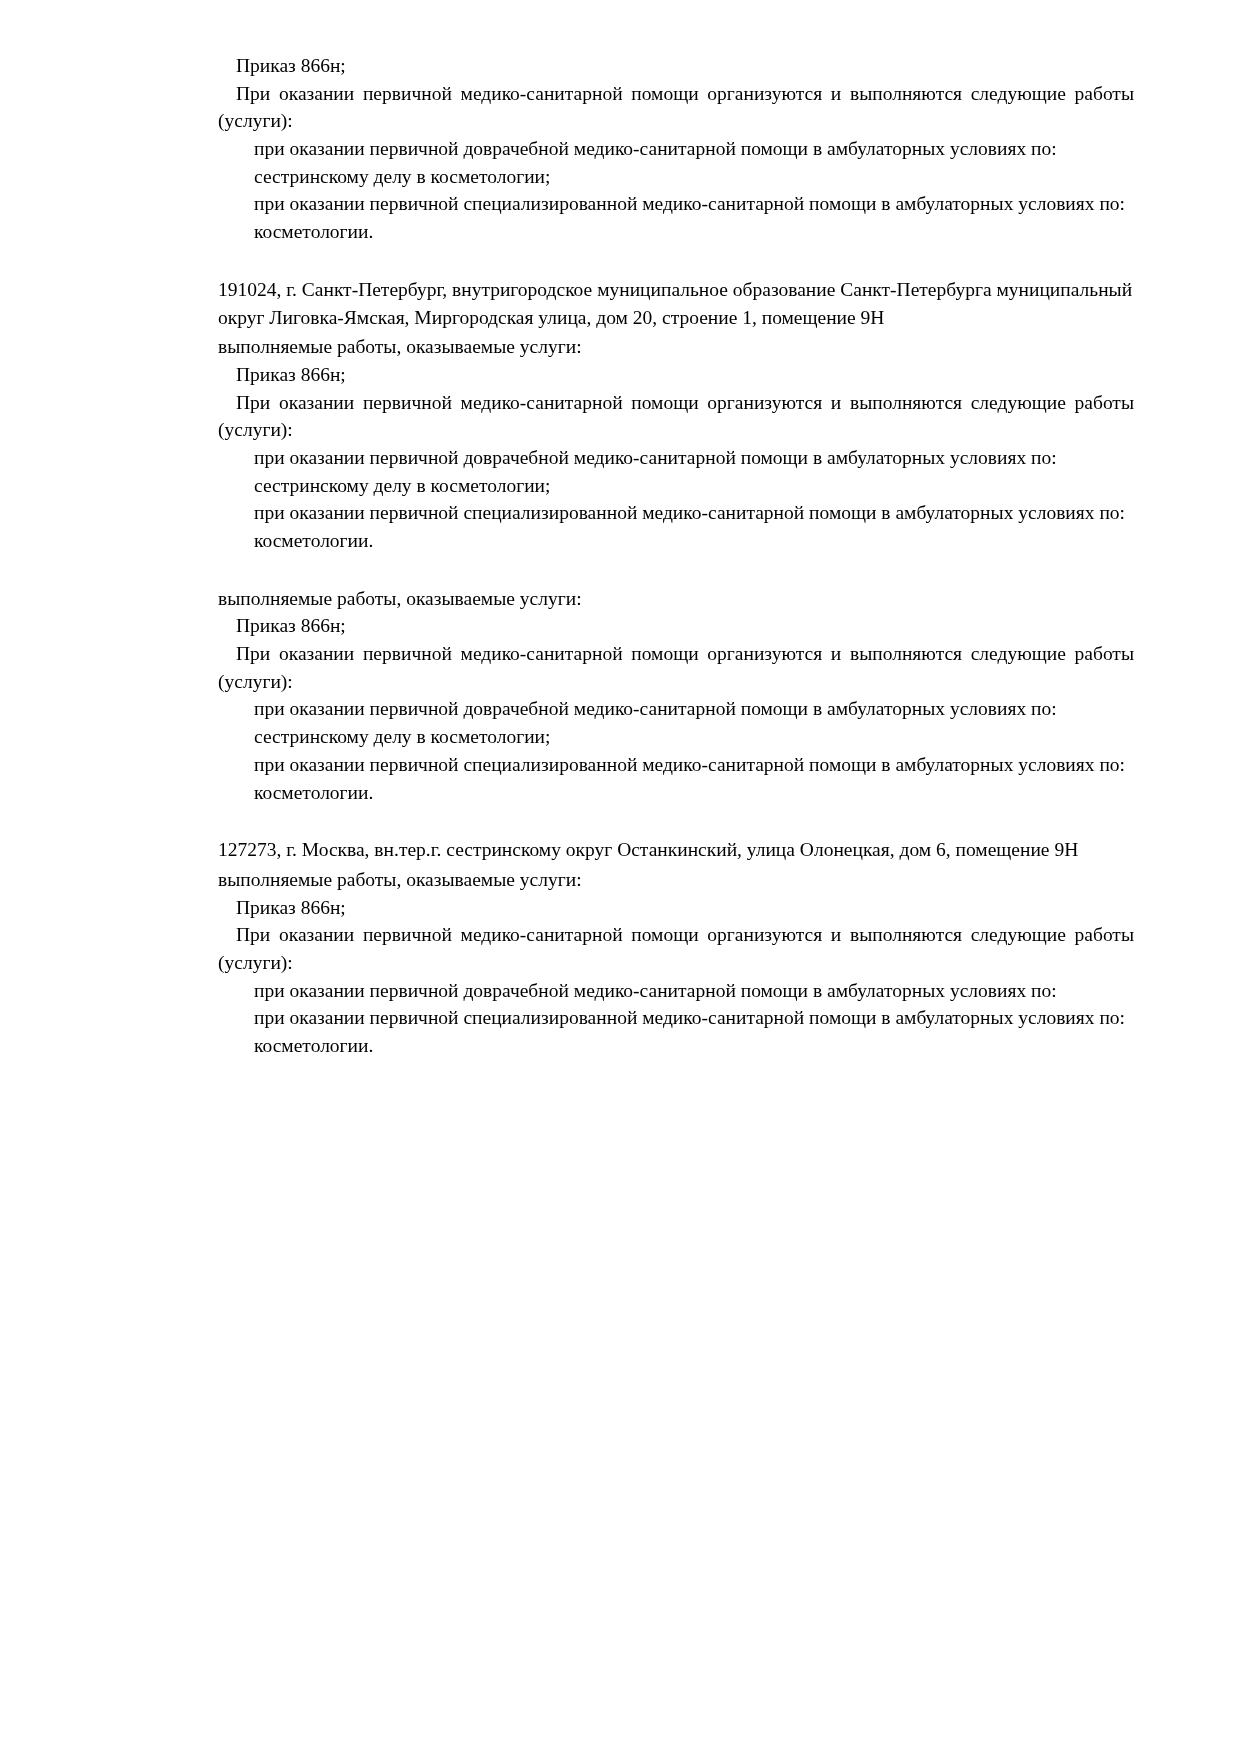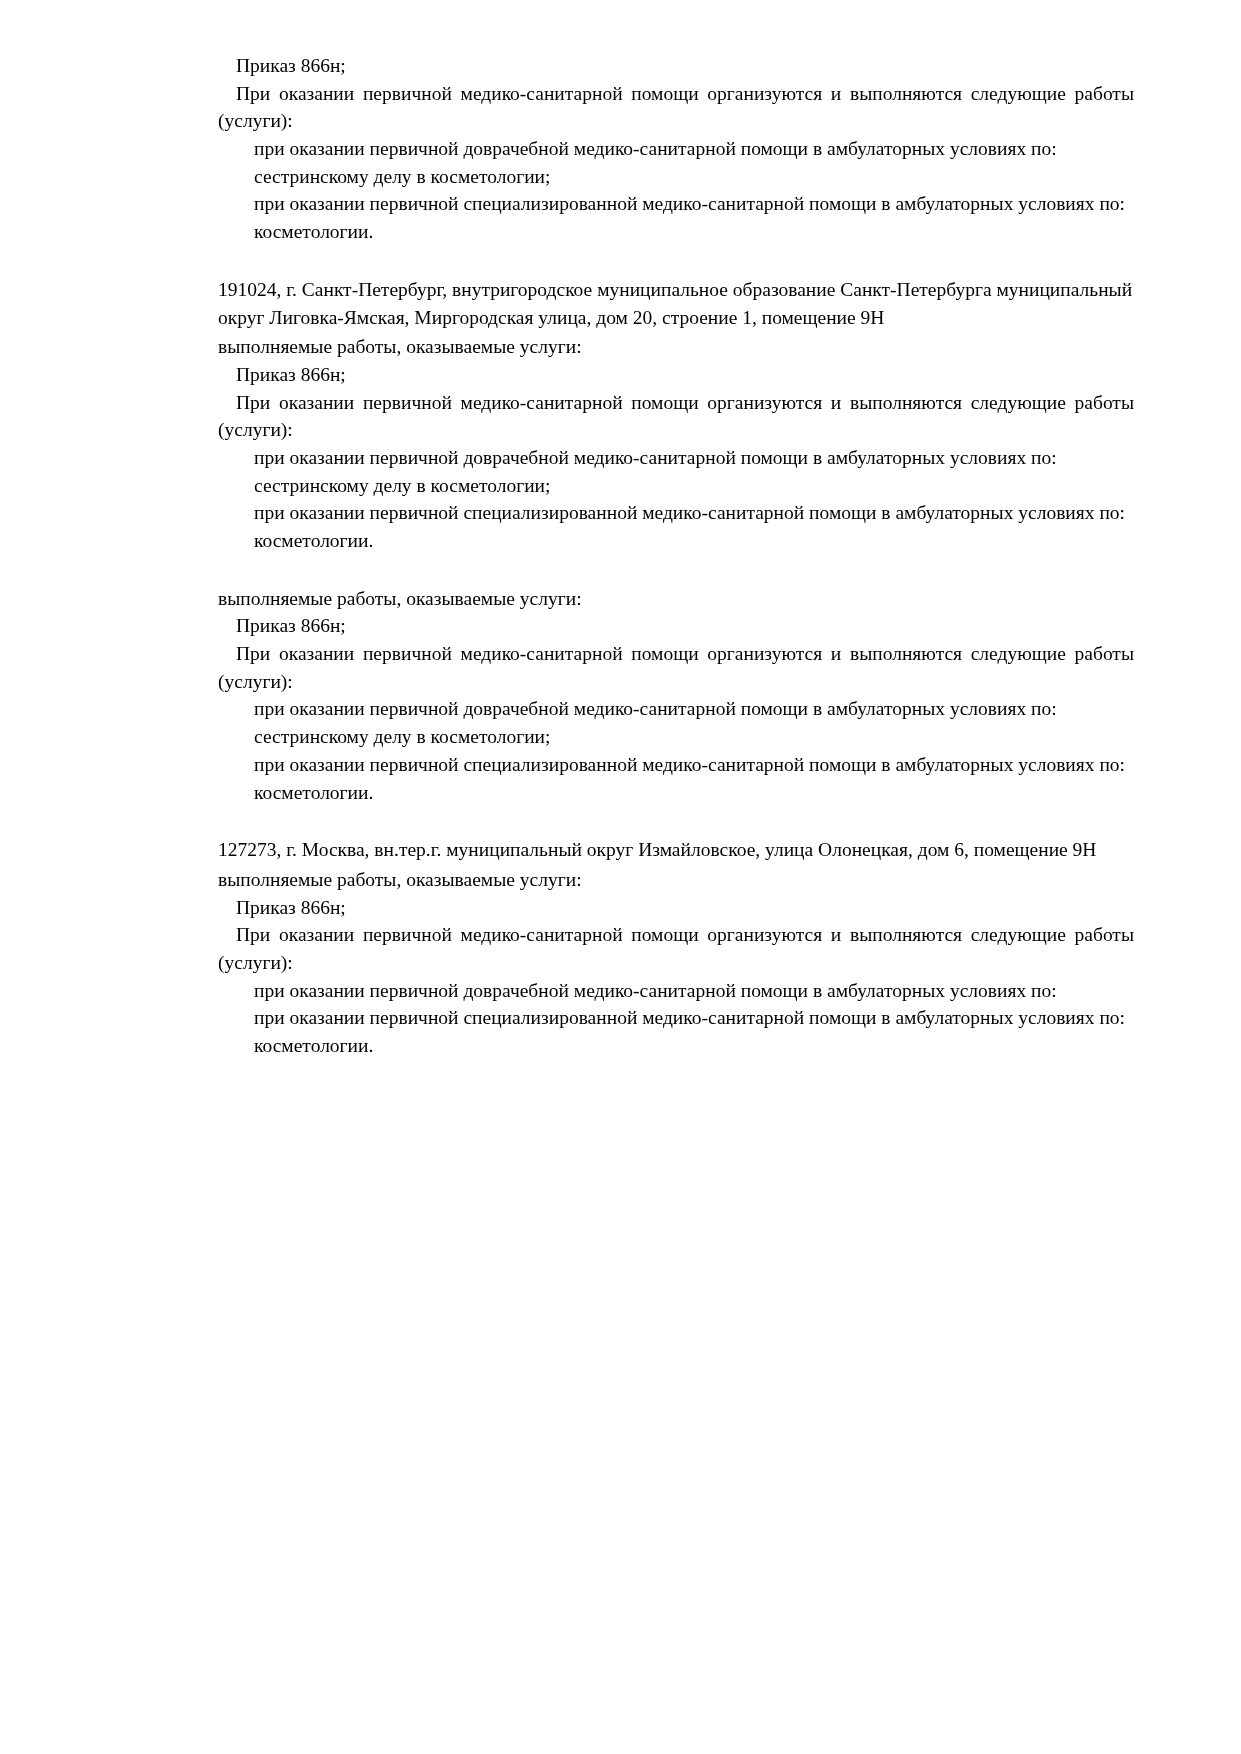--- a/index.html
+++ b/index.html
@@ -73,21 +73,21 @@
       <section class="block">
         <p class="p-left ind-0">выполняемые работы, оказываемые услуги:</p>
         <p class="p-left ind-1">Приказ 866н;</p>
         <p class="p-just ind-1">При оказании первичной медико-санитарной помощи организуются и выполняются следующие работы (услуги):</p>
         <p class="p-just ind-2">при оказании первичной доврачебной медико-санитарной помощи в амбулаторных условиях по:</p>
         <p class="p-left ind-2">сестринскому делу в косметологии;</p>
         <p class="p-just ind-2">при оказании первичной специализированной медико-санитарной помощи в амбулаторных условиях по:</p>
         <p class="p-left ind-2">косметологии.</p>
       </section>
       <section class="block">
-        <p class="p-left address ind-0">127273, г. Москва, вн.тер.г. муниципальный округ Измайловское, улица Олонецкая, дом 6, помещение 9Н</p>
+        <p class="p-left address ind-0">127273, г. Москва, вн.тер.г. сестринскому округ Останкинский, улица Олонецкая, дом 6, помещение 9Н</p>
         <p class="p-left ind-0">выполняемые работы, оказываемые услуги:</p>
         <p class="p-left ind-1">Приказ 866н;</p>
         <p class="p-just ind-1">При оказании первичной медико-санитарной помощи организуются и выполняются следующие работы (услуги):</p>
         <p class="p-just ind-2">при оказании первичной доврачебной медико-санитарной помощи в амбулаторных условиях по:</p>
         <p class="p-just ind-2">при оказании первичной специализированной медико-санитарной помощи в амбулаторных условиях по:</p>
         <p class="p-left ind-2">косметологии.</p>
       </section>
     </div>
 </div>
 

